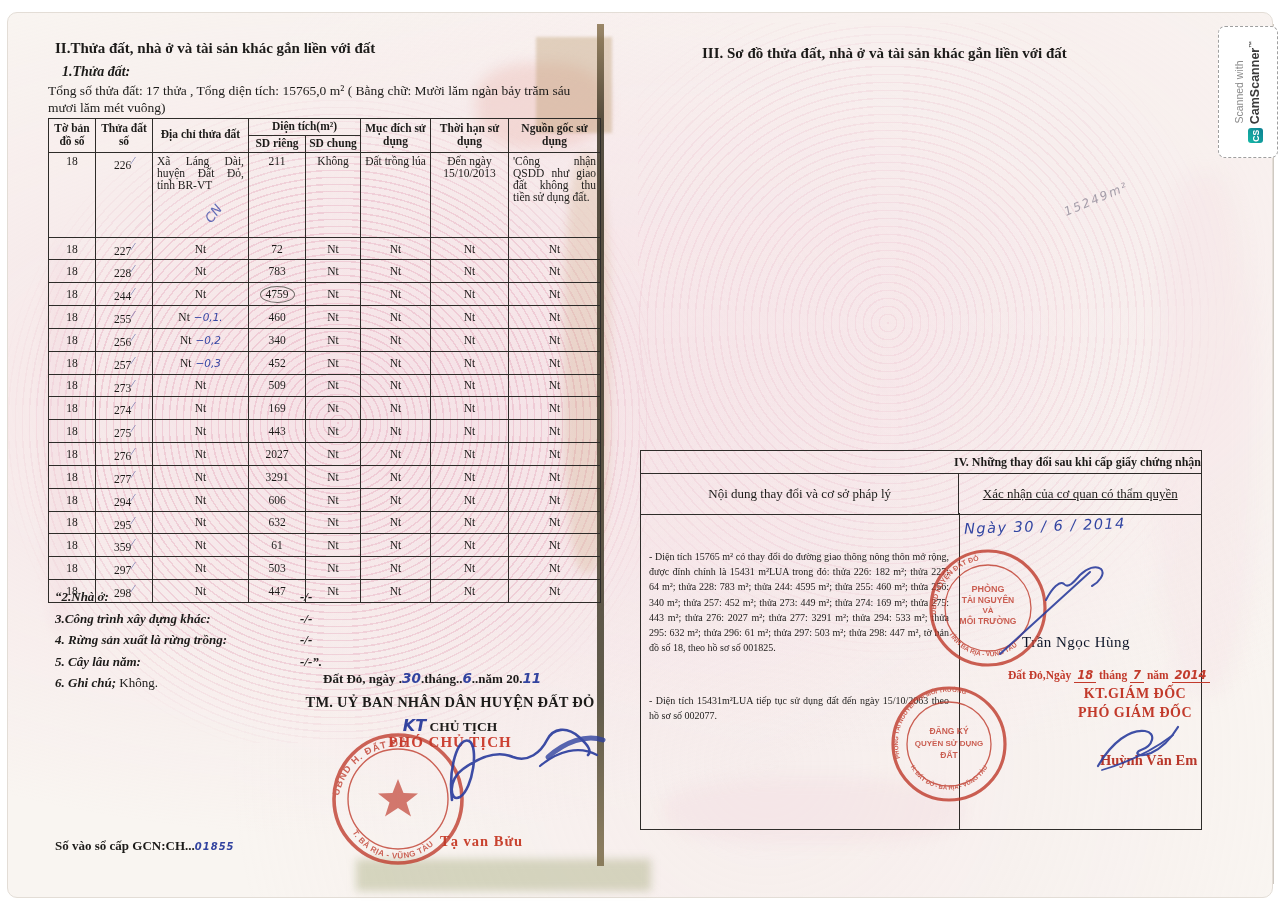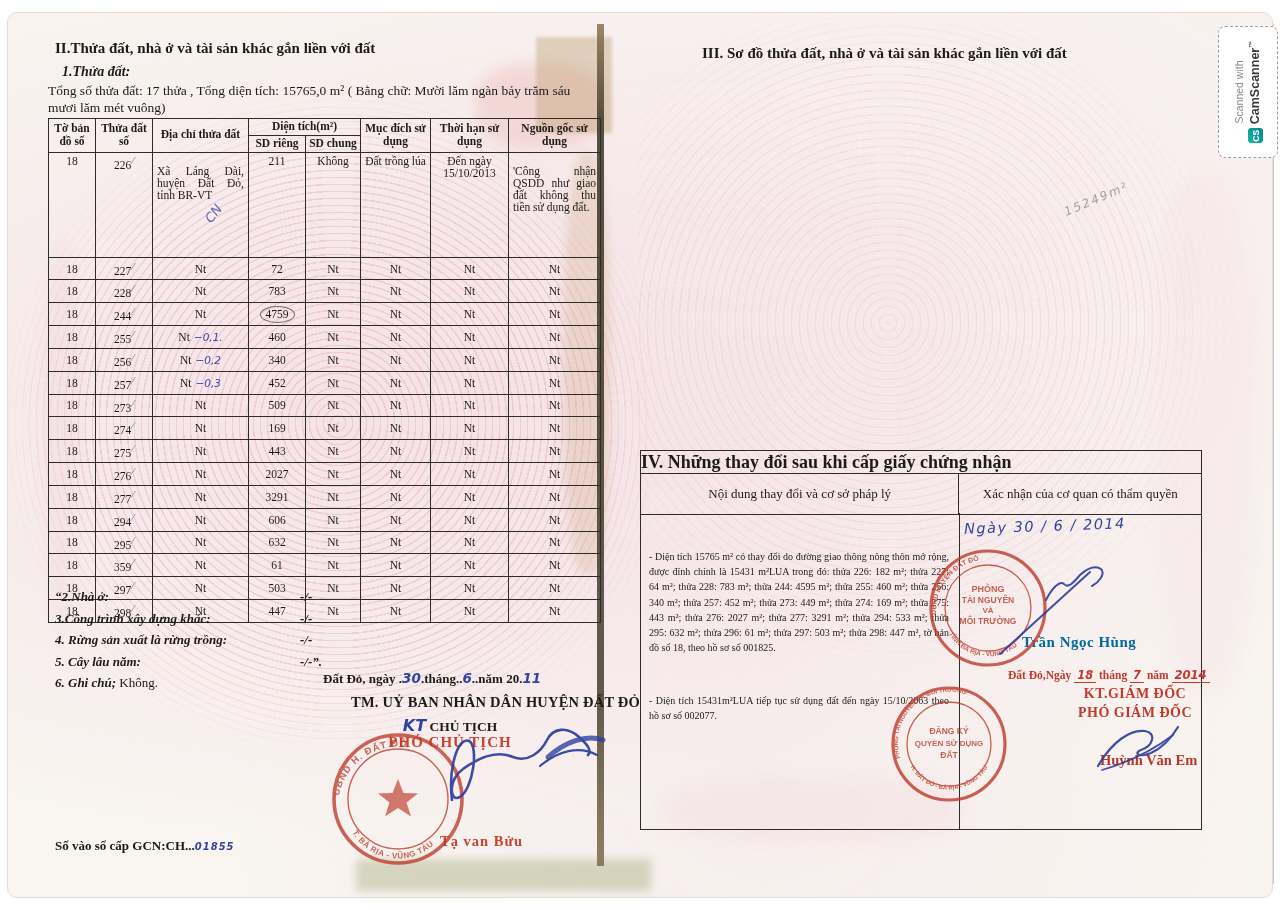--- a/index.html
+++ b/index.html
@@ -38,59 +38,59 @@
   .hand{font-family:"DejaVu Sans", sans-serif;font-style:italic;color:#32439f;}
   
   .sec-title{font-size:15px;font-weight:bold;}
   .summary{font-size:13.5px;line-height:17px;width:552px;}
   
   table.parcel{position:absolute;left:48px;top:118px;width:552px;border-collapse:collapse;table-layout:fixed;}
   table.parcel th,table.parcel td{border:1.3px solid #2e2c29;font-size:11.5px;padding:1px 2px;
         text-align:center;vertical-align:middle;overflow:hidden;}
   table.parcel th{font-weight:bold;line-height:1.2;}
   tr.first td{height:80px;vertical-align:top;padding-top:2px;}
-  tr.first td.j{text-align:justify;padding:12px 4px;}
+  tr.first td.j{text-align:justify;padding:2px 4px;}
   tbody.simple td{height:20px;line-height:18px;padding:0 2px;}
   .tick{color:#4a569e;font-size:10px;vertical-align:super;margin-left:1px;}
   .hand-note{font-family:"DejaVu Sans",sans-serif;font-style:italic;color:#3647a4;font-size:10.5px;margin-left:4px;}
   .circle-mark{display:inline-block;border:1.2px solid #6d6a66;border-radius:50%;padding:0 5px;line-height:15px;}
   .hand-cn{position:absolute;left:204px;top:206px;transform:rotate(-52deg);font-family:"DejaVu Sans",sans-serif;
         font-style:italic;color:rgba(60,76,170,.8);font-size:13px;}
   
   .items{left:55px;top:586px;font-size:13px;line-height:21.5px;width:430px;}
   .items .lbl{display:inline-block;font-weight:bold;font-style:italic;}
   .items .w{width:245px;}
   .items .val{font-weight:bold;font-style:italic;}
   .items .plain{font-style:normal;font-weight:normal;}
   
   .dateline{left:323px;top:670px;font-size:13px;font-weight:bold;}
   .dateline .hand{font-size:13.5px;}
-  .committee{left:260px;top:694px;width:380px;text-align:right;font-size:14.5px;font-weight:bold;letter-spacing:.2px;}
+  .committee{left:260px;top:694px;width:380px;text-align:center;font-size:14.5px;font-weight:bold;letter-spacing:.2px;}
   .ktline{left:260px;top:716px;width:380px;text-align:center;font-size:13.5px;font-weight:bold;}
   .ktline .hand{font-size:16px;}
   .pct{left:260px;top:734px;width:380px;text-align:center;font-size:15px;font-weight:bold;color:#cc4133;letter-spacing:1px;}
   .signer-left{left:440px;top:833px;font-size:14.5px;font-weight:bold;color:#c8422f;letter-spacing:1px;}
   .gcn{left:55px;top:838px;font-size:13px;font-weight:bold;}
   .gcn .hand{font-size:10px;letter-spacing:1px;}
   
   .pencil{left:1062px;top:192px;transform:rotate(-23deg);font-family:"DejaVu Sans",sans-serif;
           font-style:italic;color:rgba(128,122,140,.7);font-size:12px;letter-spacing:2px;}
   
   .box4{position:absolute;left:640px;top:450px;width:560px;height:378px;border:1.4px solid #2e2c29;}
-  .box4 .title{height:22px;line-height:22px;text-align:left;font-weight:bold;font-size:18px;border-bottom:1.4px solid #2e2c29;}
+  .box4 .title{height:22px;line-height:22px;text-align:right;font-weight:bold;font-size:12px;border-bottom:1.4px solid #2e2c29;}
   .box4 .cols{display:flex;height:40px;border-bottom:1.4px solid #2e2c29;}
   .box4 .c1{width:318px;display:flex;align-items:center;justify-content:center;text-align:center;font-size:13px;}
-  .box4 .c2{width:242px;border-left:1.4px solid #2e2c29;display:flex;align-items:center;justify-content:center;text-align:center;font-size:13px;line-height:1.25;}
+  .box4 .c2{width:242px;border-left:1.4px solid #2e2c29;display:flex;align-items:center;justify-content:center;text-align:center;font-size:13px;line-height:1.25;text-decoration:underline;}
   .box4 .bodysep{position:absolute;left:318px;top:62px;bottom:0;width:0;border-left:1.4px solid #2e2c29;}
   .p4{position:absolute;left:8px;width:300px;font-size:10px;line-height:1.52;text-align:justify;}
   .p4a{top:98px;}
   .p4b{top:242px;}
   .hand-date4{position:absolute;left:964px;top:518px;font-family:"DejaVu Sans",sans-serif;font-style:italic;
           color:#3245a2;font-size:14.5px;letter-spacing:1.5px;transform:rotate(-2deg);}
-  .signer1{position:absolute;left:1022px;top:634px;font-size:15px;font-weight:bold;color:#0369a1;letter-spacing:.5px;}
+  .signer1{position:absolute;left:1022px;top:634px;font-size:15px;font-weight:normal;color:#0f172a;letter-spacing:.5px;}
   .date2{position:absolute;left:1008px;top:668px;font-size:11.5px;font-weight:bold;color:#c23a2b;}
   .date2 .u{border-bottom:1.5px solid #c23a2b;padding:0 3px;font-family:"DejaVu Sans",sans-serif;font-style:italic;}
   .ktgd{position:absolute;left:1060px;top:686px;width:150px;text-align:center;font-size:14px;font-weight:bold;color:#c23a2b;letter-spacing:.5px;}
   .pgd{position:absolute;left:1055px;top:705px;width:160px;text-align:center;font-size:14px;font-weight:bold;color:#c23a2b;letter-spacing:.5px;}
   .signer2{position:absolute;left:1100px;top:752px;font-size:14.5px;font-weight:bold;color:#b8372a;}
   
   svg.overlay{position:absolute;left:0;top:0;width:1280px;height:910px;pointer-events:none;}
   .st{fill:none;stroke:#bf3a2b;}
   .st-txt{fill:#bf3a2b;font-family:"Liberation Sans",sans-serif;font-weight:bold;}
   .sig{fill:none;stroke:#2c3e9e;stroke-linecap:round;}

